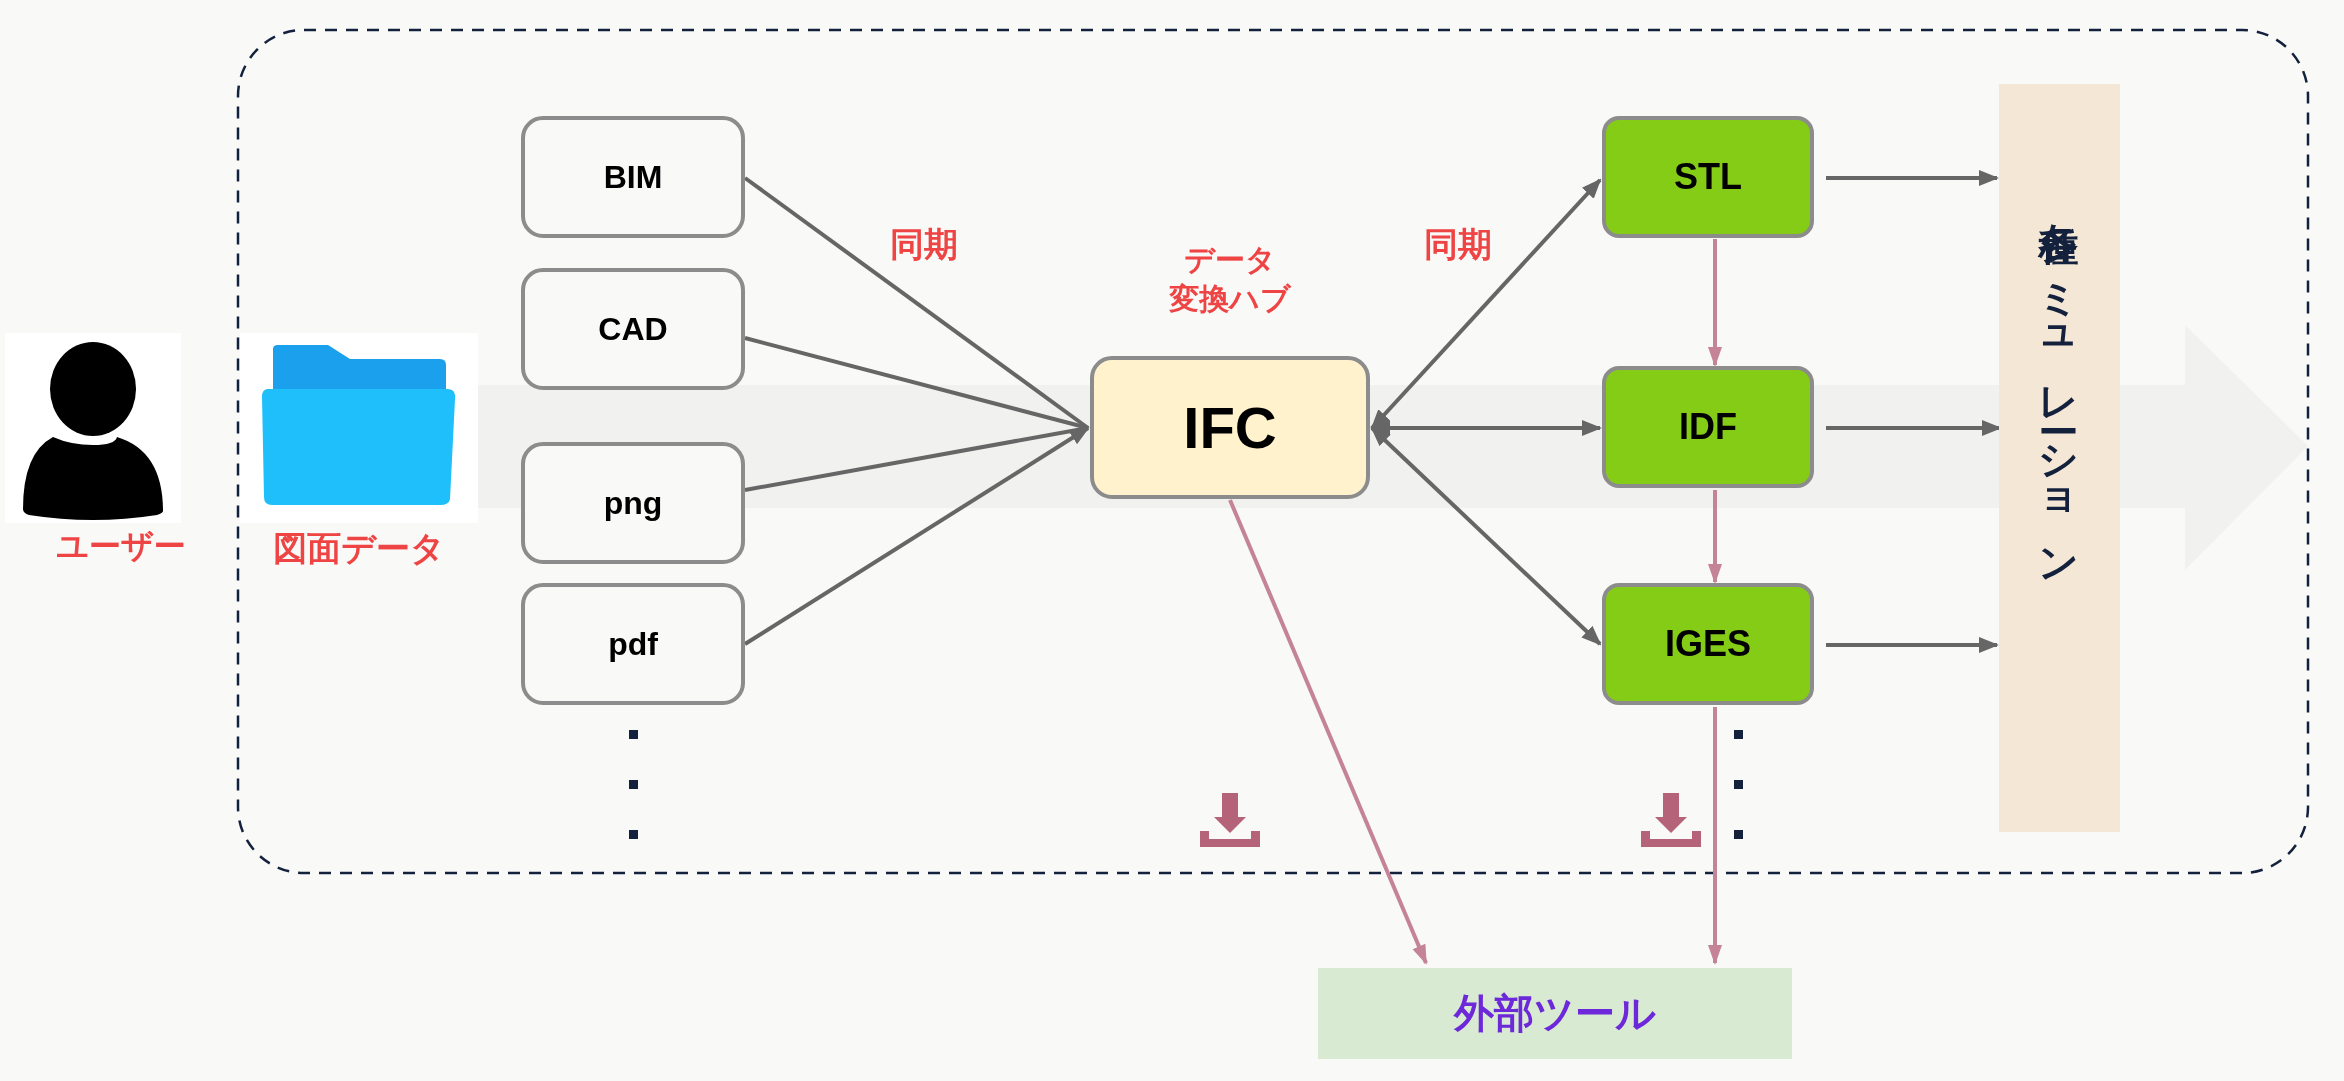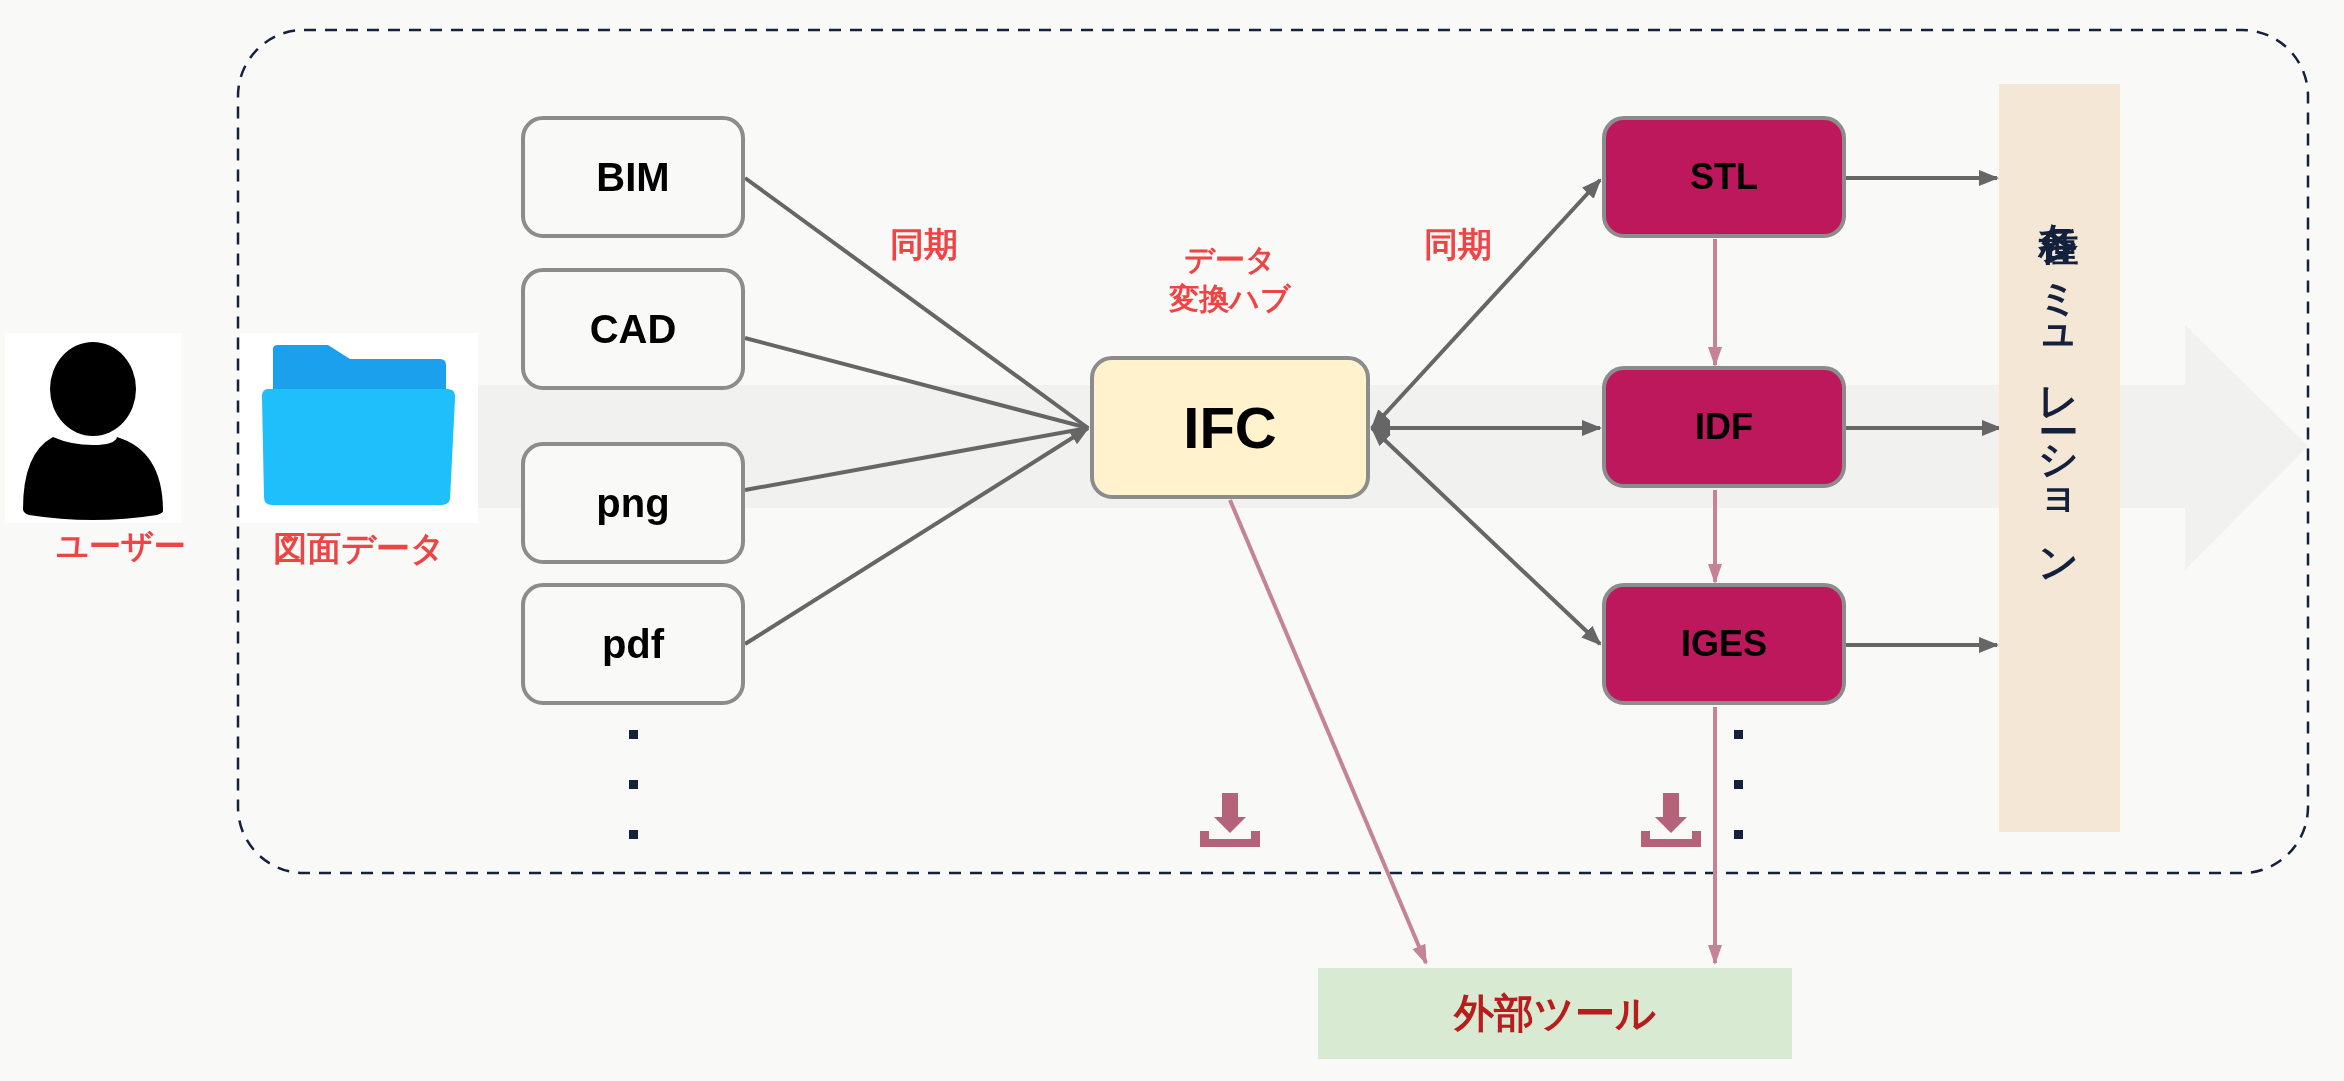--- a/index.html
+++ b/index.html
@@ -8,41 +8,41 @@
     background: #f9f9f8;
     font-family: "DejaVu Sans", "Liberation Sans", sans-serif;
   }
   #diagram { position: absolute; left: 0; top: 0; }
   .box {
     position: absolute; box-sizing: border-box;
     border: 4px solid #8c8c8c; border-radius: 22px;
     display: flex; align-items: center; justify-content: center;
     font-family: "Liberation Sans", sans-serif; font-weight: bold; color: #000;
   }
-  .src-box { background: #f9f9f8; font-size: 40px; width: 224px; height: 122px; left: 521px; }
-  .out-box { background: #be185d; font-size: 36px; width: 244px; height: 122px; left: 1602px; }
+  .src-box { background: #f9f9f8; font-size: 32px; width: 224px; height: 122px; left: 521px; }
+  .out-box { background: #84cc16; font-size: 36px; width: 212px; height: 122px; left: 1602px; border-radius: 17px; }
   .hub-box { background: #fff2cc; font-size: 58px; left: 1090px; top: 356px; width: 280px; height: 143px; }
   .label {
     position: absolute; color: #ef4444; font-weight: bold; font-size: 34px;
     font-family: "DejaVu Sans", sans-serif; text-align: center; line-height: 1.3;
     white-space: nowrap;
   }
   .icon-card { position: absolute; background: #ffffff; }
   .sim-bar {
     position: absolute; left: 1999px; top: 84px; width: 121px; height: 748px;
     background: #f5e7d6; display: flex; justify-content: center; align-items: flex-start;
   }
   .sim-text {
     margin-top: 108px; writing-mode: vertical-rl; text-orientation: upright;
     font-size: 40px; font-weight: bold; color: #13213d; letter-spacing: 6px;
     font-family: "DejaVu Sans", sans-serif;
   }
   .ext-tool {
     position: absolute; left: 1318px; top: 968px; width: 474px; height: 91px;
-    background: #d9ead3; color: #b91c1c; font-weight: bold; font-size: 40px;
+    background: #d9ead3; color: #6d28d9; font-weight: bold; font-size: 40px;
     display: flex; align-items: center; justify-content: center;
     font-family: "DejaVu Sans", sans-serif;
   }
   .dots { position: absolute; width: 9px; }
   .dots span { display: block; width: 9px; height: 9px; background: #13213d; margin-bottom: 41px; }
 </style>
 </head>
 <body>
 
 <svg id="diagram" width="2344" height="1081" viewBox="0 0 2344 1081">

